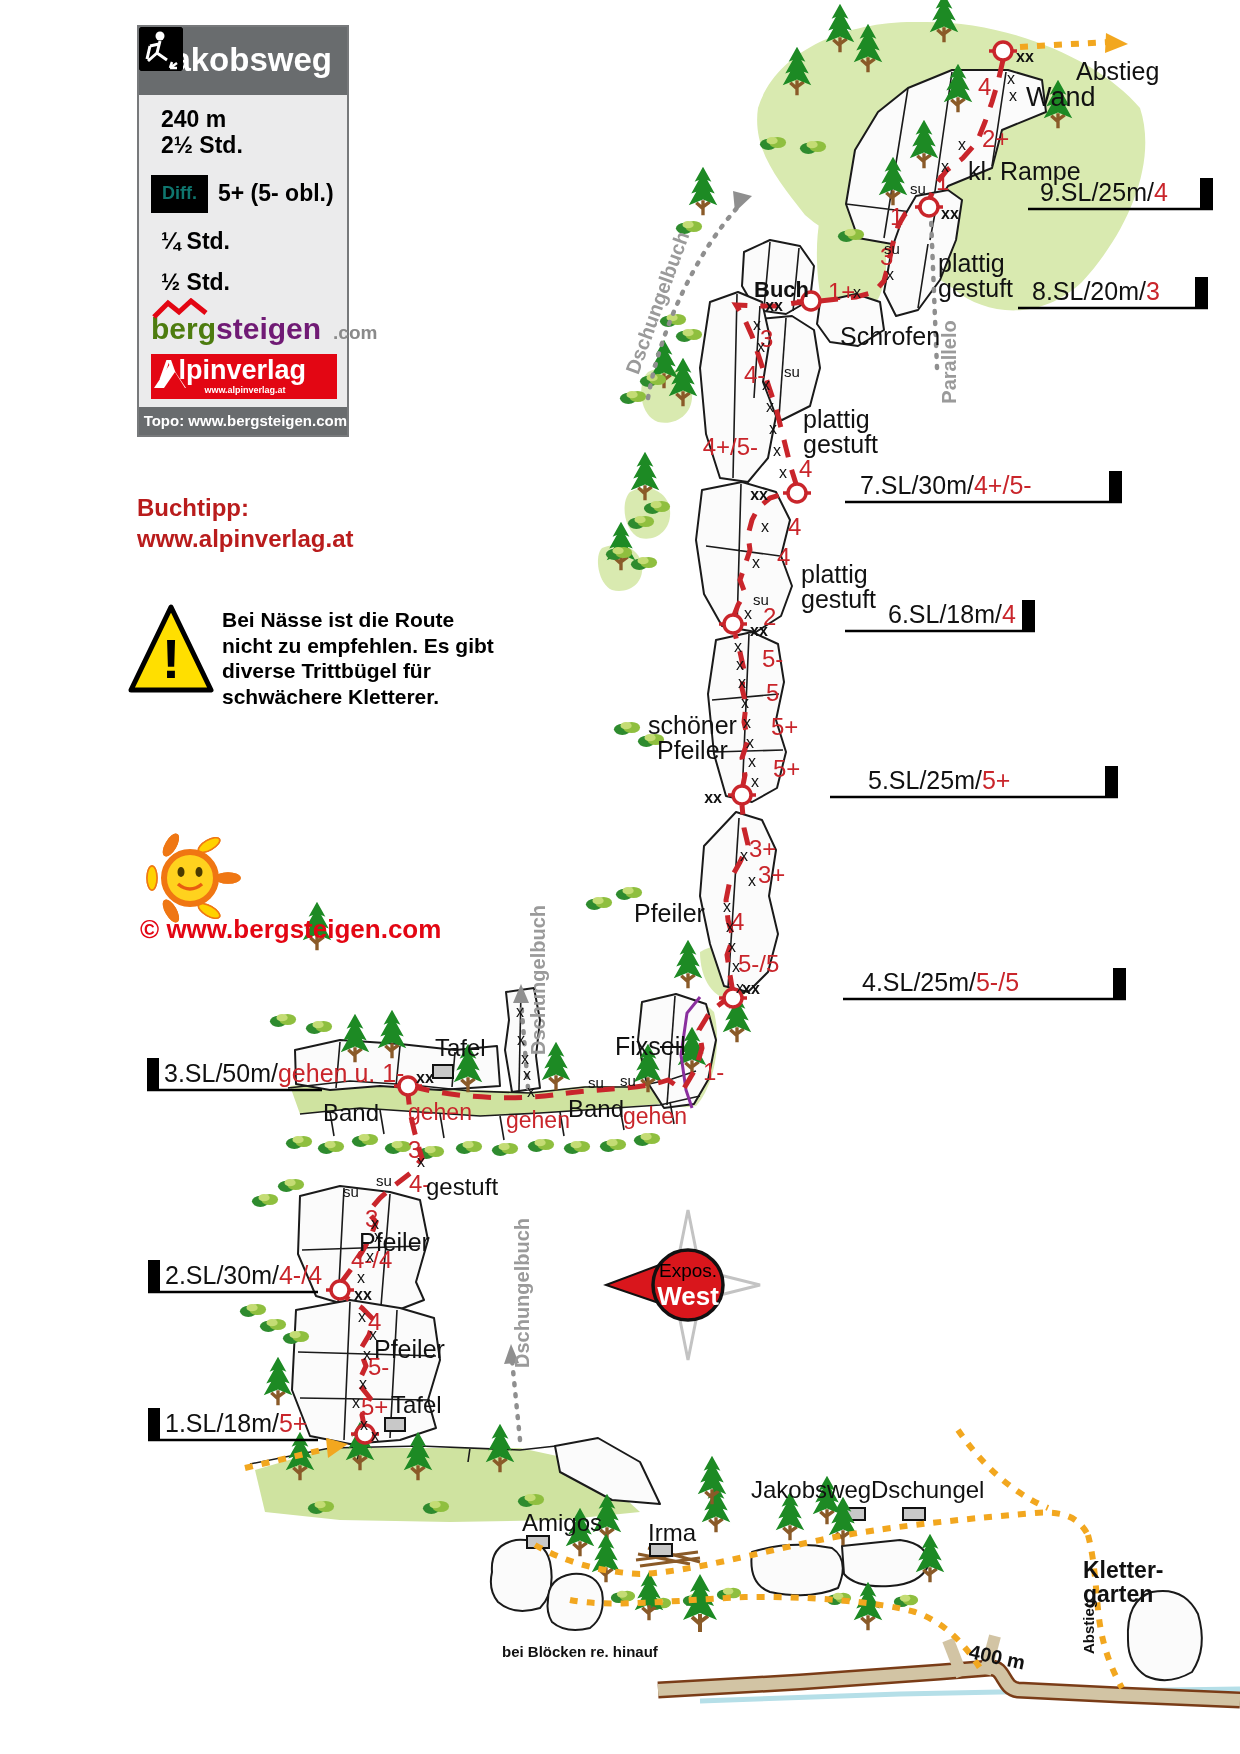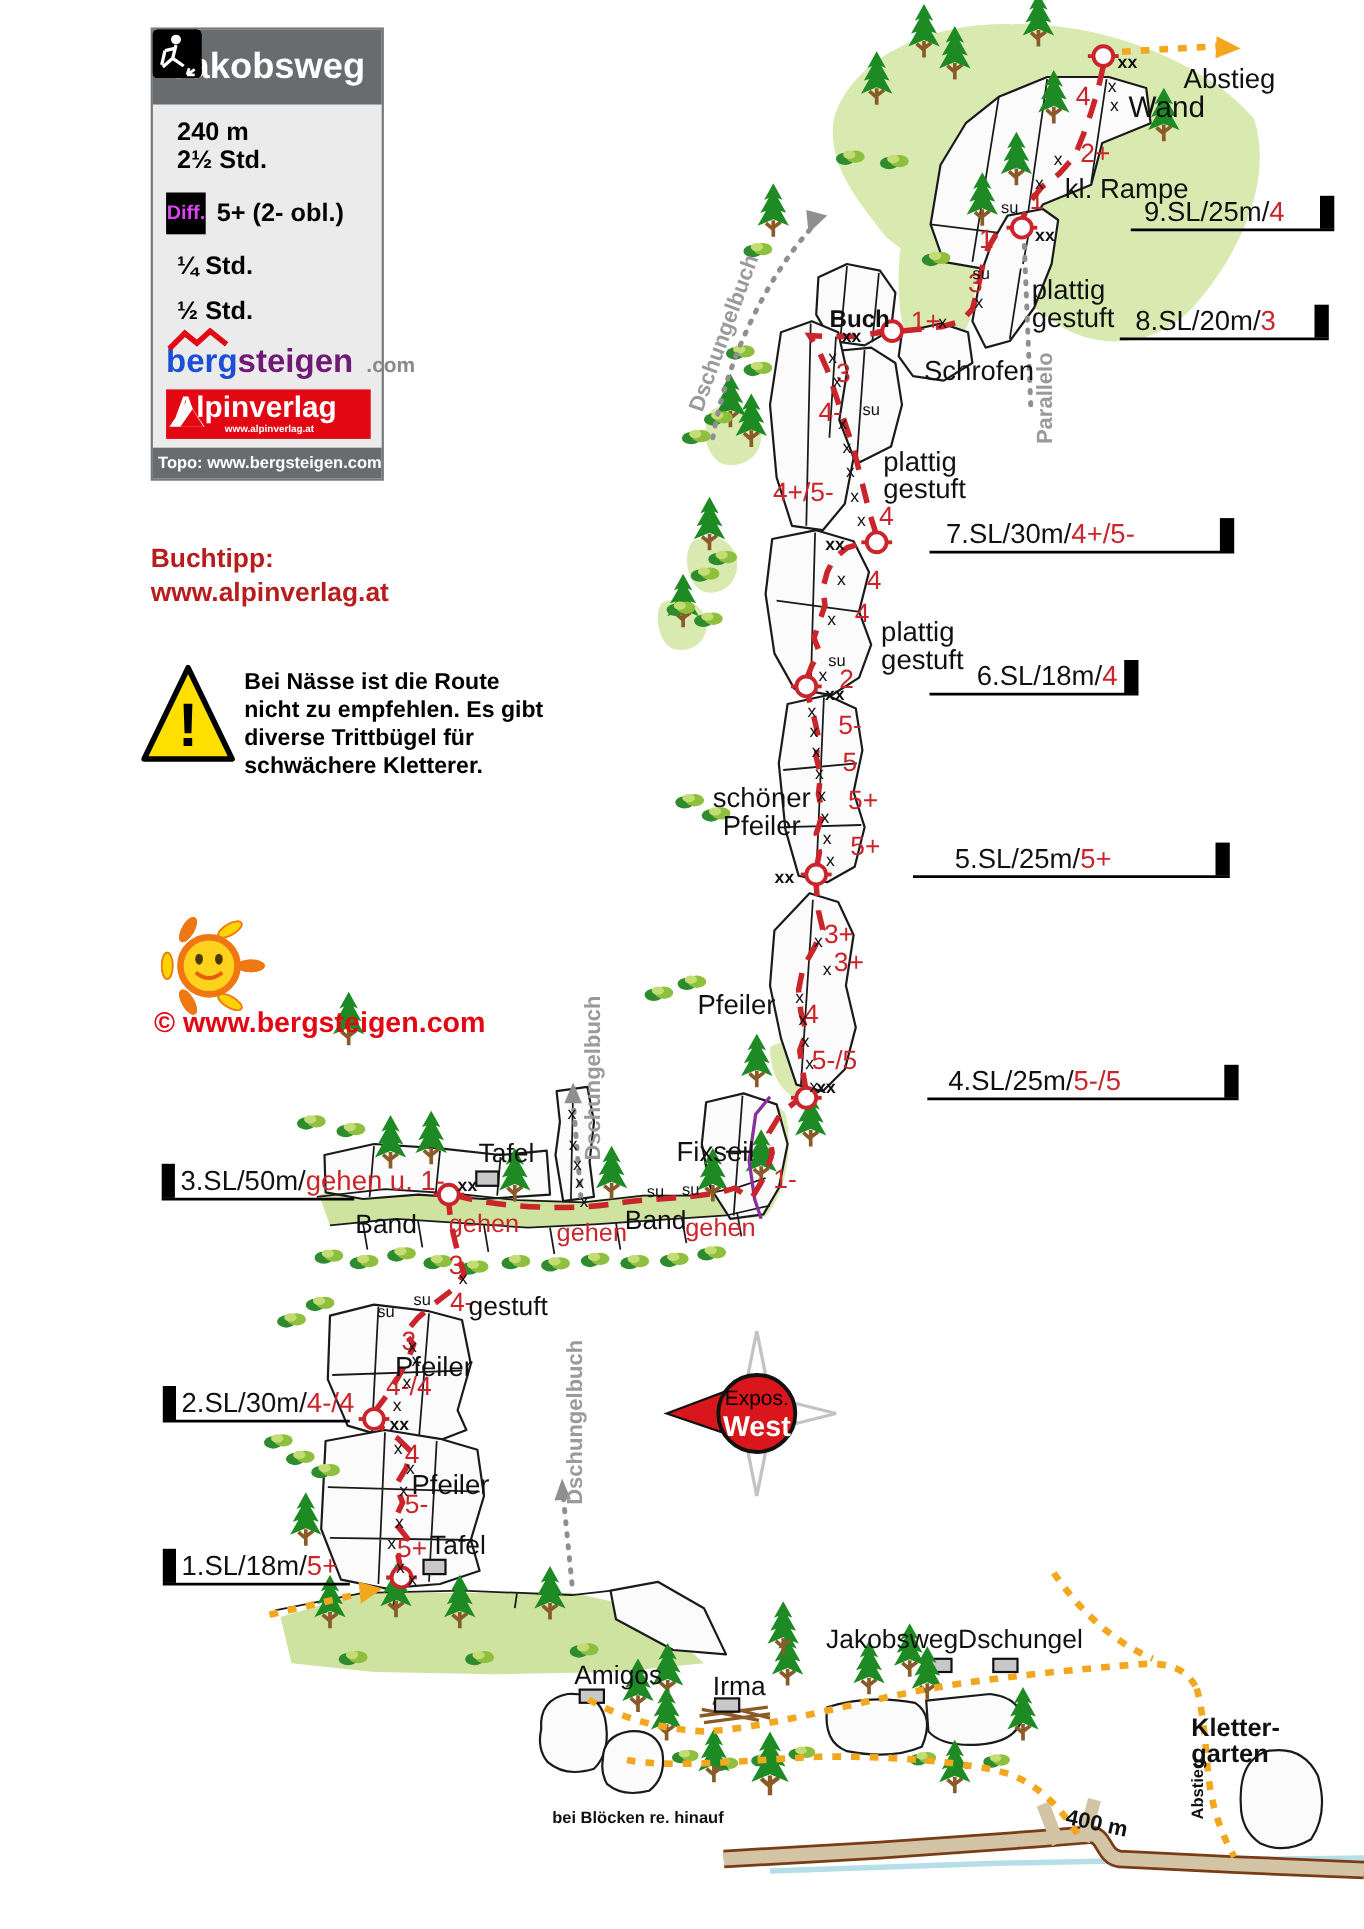--- a/index.html
+++ b/index.html
@@ -34,24 +34,24 @@
   .gdot{fill:none;stroke:#8f8f8f;stroke-width:4.5;stroke-dasharray:2 9;stroke-linecap:round;}
   .odot{fill:none;stroke:#f2a71f;stroke-width:6;stroke-dasharray:8 9;}
   .pline{stroke:#000;stroke-width:2.5;}
   .pbar{fill:#000;}
   
   .infobox{position:absolute;left:137px;top:25px;width:208px;border:2px solid #77797b;background:#ebebec;}
   .infobox-header{background:#696c6e;color:#fff;font-weight:bold;font-size:33px;text-align:center;padding:14px 0 16px 0;}
   .infobox-body{padding:12px 0 8px 12px;}
   .info-row{display:flex;align-items:center;margin-bottom:16px;}
   .info-icon{width:44px;height:44px;background:#000;border-radius:4px;flex:0 0 auto;}
-  .diff-badge{width:36px;height:38px;background:#000;color:#d946ef;font-weight:bold;font-size:18px;display:flex;align-items:center;justify-content:center;flex:0 0 auto;}
+  .diff-badge{width:57px;height:38px;background:#000;color:#0f766e;font-weight:bold;font-size:18px;display:flex;align-items:center;justify-content:center;flex:0 0 auto;}
   .info-text{margin-left:10px;font-weight:bold;font-size:23px;color:#000;line-height:1.12;}
   .berg-logo{position:relative;font-weight:bold;font-size:30px;margin:4px 0 8px 0;white-space:nowrap;}
-  .berg-logo .red{color:#1d4ed8;}
+  .berg-logo .red{color:#4d7c0f;}
   .berg-logo .blk{color:#701a75;}
   .berg-logo .grey{color:#8a8a8a;font-size:19px;margin-left:12px;}
   .berg-zigzag{position:absolute;right:14px;top:-14px;}
   .alpin-box{position:relative;background:#e30613;margin-right:10px;padding:3px 6px 4px 8px;}
   .alpin-name{color:#fff;font-weight:bold;font-size:27px;line-height:1;}
   .alpin-url{color:#fff;font-weight:bold;font-size:9px;text-align:center;margin-top:1px;}
   .alpin-mtn{position:absolute;right:2px;top:4px;}
   .infobox-footer{background:#696c6e;color:#fff;font-weight:bold;font-size:15px;text-align:right;padding:5px 0 6px 0;}
   .buchtipp{position:absolute;left:137px;top:492px;font-weight:bold;font-size:24px;color:#b91c1c;line-height:1.3;}
   .warnwrap{position:absolute;left:127px;top:602px;display:flex;}
@@ -561,21 +561,21 @@
             <circle cx="28" cy="10" r="5" fill="#fff"></circle>
             <path d="M27,16 L19,26 L26,34 M19,26 L30,28" stroke="#fff" stroke-width="3.5" fill="none"></path>
           </svg>
       <div class="info-text">
             <div>240 m</div>
             <div>2½ Std.</div>
           </div>
     </div>
     <div class="info-row">
       <div class="diff-badge">Diff.</div>
-      <div class="info-text">5+ (2- obl.)</div>
+      <div class="info-text">5+ (5- obl.)</div>
     </div>
     <div class="info-row">
       <svg class="info-icon" viewBox="0 0 44 44">
             <rect width="44" height="44" rx="4" fill="#000"></rect>
             <path d="M6,12 L13,5 M13,5 L7,6 M13,5 L12,11" stroke="#fff" stroke-width="2.5" fill="none"></path>
             <circle cx="26" cy="10" r="4.5" fill="#fff"></circle>
             <path d="M26,15 L22,27 M22,27 L14,38 M22,27 L30,36 M25,18 L15,22 M15,22 L12,36" stroke="#fff" stroke-width="3" fill="none"></path>
           </svg>
       <div class="info-text">¼ Std.</div>
     </div>

